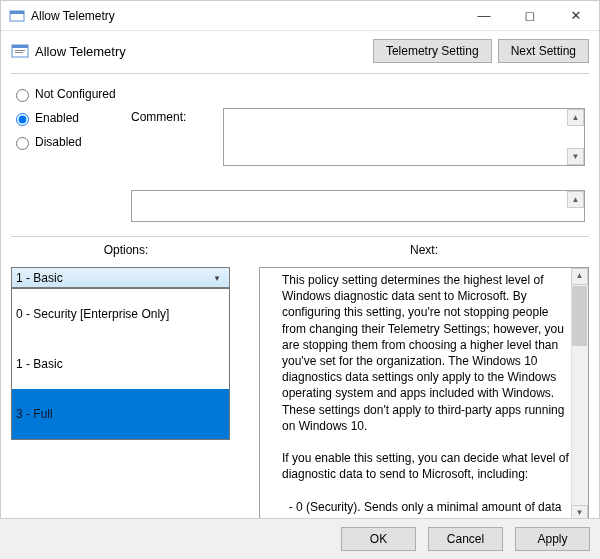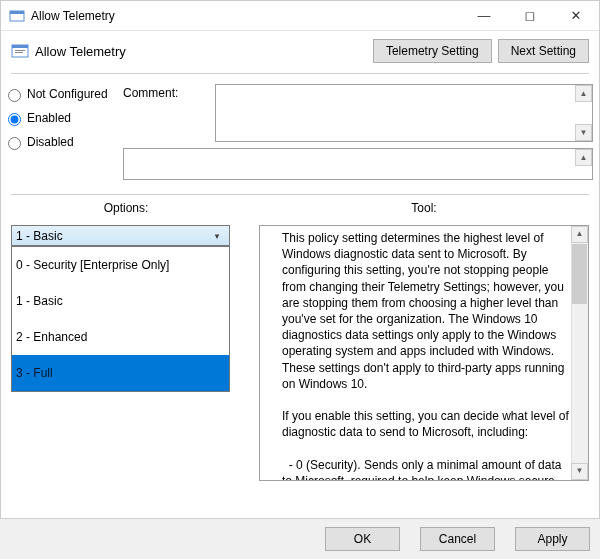--- a/index.html
+++ b/index.html
@@ -49,35 +49,35 @@
     .header-title { flex: 1; font-size: 13px; }
     .nav-btn {
       background: #e1e1e1;
       border: 1px solid #adadad;
       padding: 4px 12px;
       margin-left: 6px;
       font-size: 12px;
     }
     .config-row {
       display: flex;
-      padding: 4px 2px;
+      padding: 4px 10px;
     }
     .radio-col {
       width: 120px;
       padding-top: 2px;
     }
     .radio-item {
       display: flex;
       align-items: center;
       margin-bottom: 8px;
       font-size: 12px;
     }
     .radio-item input { margin-right: 6px; }
     .fields-col { flex: 1; }
-    .field-row { display: flex; align-items: flex-start; margin-bottom: 6px; }
+    .field-row { display: flex; align-items: flex-start; margin-bottom: 6px; margin-top: 24px; }
     .field-label { width: 92px; padding-top: 2px; }
     .comment-box {
       flex: 1;
       border: 1px solid #a0a0a0;
       height: 58px;
       background: #fff;
       position: relative;
       margin-right: 4px;
     }
     .comment-box .sb-up, .comment-box .sb-down {
@@ -135,21 +135,21 @@
     }
     .dd-main .sel { flex:1; }
     .dd-list {
       position: absolute;
       top: 21px; left: 0; right: 0;
       border: 1px solid #767676;
       background: #fff;
       z-index: 5;
     }
     .dd-opt {
-      padding: 11px 4px;
+      padding: 18px 4px;
       font-size: 12px;
     }
     .dd-opt.hl {
       background: #0078d7;
       color: #0f172a;
     }
     .help-col {
       flex: 1;
       display: flex;
       flex-direction: column;
@@ -188,21 +188,21 @@
       display: flex;
       justify-content: flex-end;
       position: absolute;
       bottom: 0; left: 0; right: 0;
     }
     .footer button {
       background: #e1e1e1;
       border: 1px solid #adadad;
       padding: 4px 0;
       width: 75px;
-      margin-left: 20px;
+      margin-left: 12px;
       font-size: 12px;
     }
   </style>
 </head>
 <body>
 
 <div class="titlebar">
   <span class="icon">
     <svg viewBox="0 0 16 16">
         <rect x="1" y="3" width="14" height="10" fill="#fff" stroke="#5a8fd6"></rect>
@@ -269,27 +269,26 @@
   <div class="options-col">
     <div class="col-label">Options:</div>
     <div class="dd-wrap">
       <div class="dd-main">
         <span class="sel">1 - Basic</span>
         <span class="chev">▾</span>
       </div>
       <div class="dd-list">
         <div class="dd-opt">0 - Security [Enterprise Only]</div>
         <div class="dd-opt">1 - Basic</div>
-        <div class="dd-opt">2 - Enhanced</div>
         <div class="dd-opt hl">3 - Full</div>
       </div>
     </div>
   </div>
   <div class="help-col">
-    <div class="col-label">Tool:</div>
+    <div class="col-label">Next:</div>
     <div class="help-box"><span>This policy setting determines the highest level of Windows diagnostic data sent to Microsoft. By configuring this setting, you're not stopping people from changing their Telemetry Settings; however, you are stopping them from choosing a higher level than you've set for the organization. The Windows 10 diagnostics data settings only apply to the Windows operating system and apps included with Windows. These settings don't apply to third-party apps running on Windows 10.
 
 If you enable this setting, you can decide what level of diagnostic data to send to Microsoft, including:
 
   - 0 (Security). Sends only a minimal amount of data to Microsoft, required to help keep Windows secure. Windows security components, such as the Malicious Software Removal Tool (MSRT) and Windows Defender may send data to Microsoft at this level, if enabled. Setting a value of 0 applies to devices running Enterprise, Education, IoT, or Windows Server editions only. Setting a value of 0 for other editions is equivalent to setting a value of 1.
   - 1 (Basic). Sends the same data as a value of 0, plus a very</span>
       <div class="sb-track"></div>
       <div class="sb-up">▲</div>
       <div class="sb-thumb"></div>
       <div class="sb-down">▼</div>

